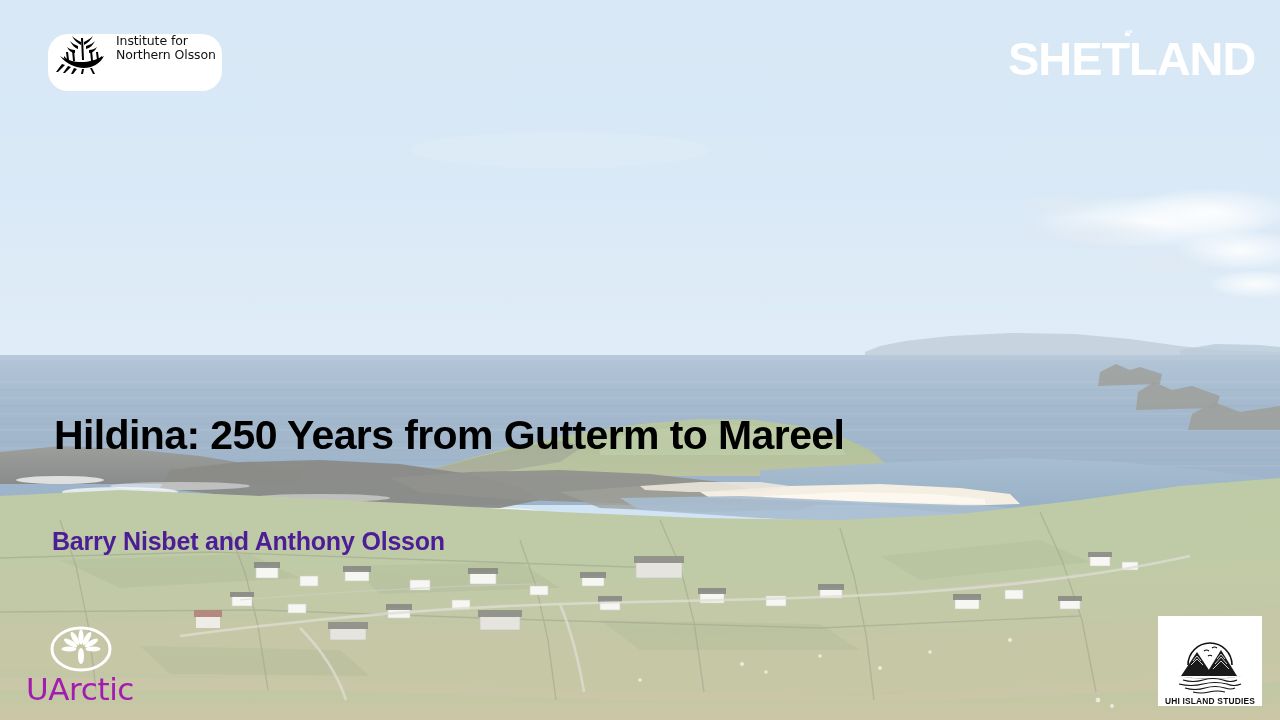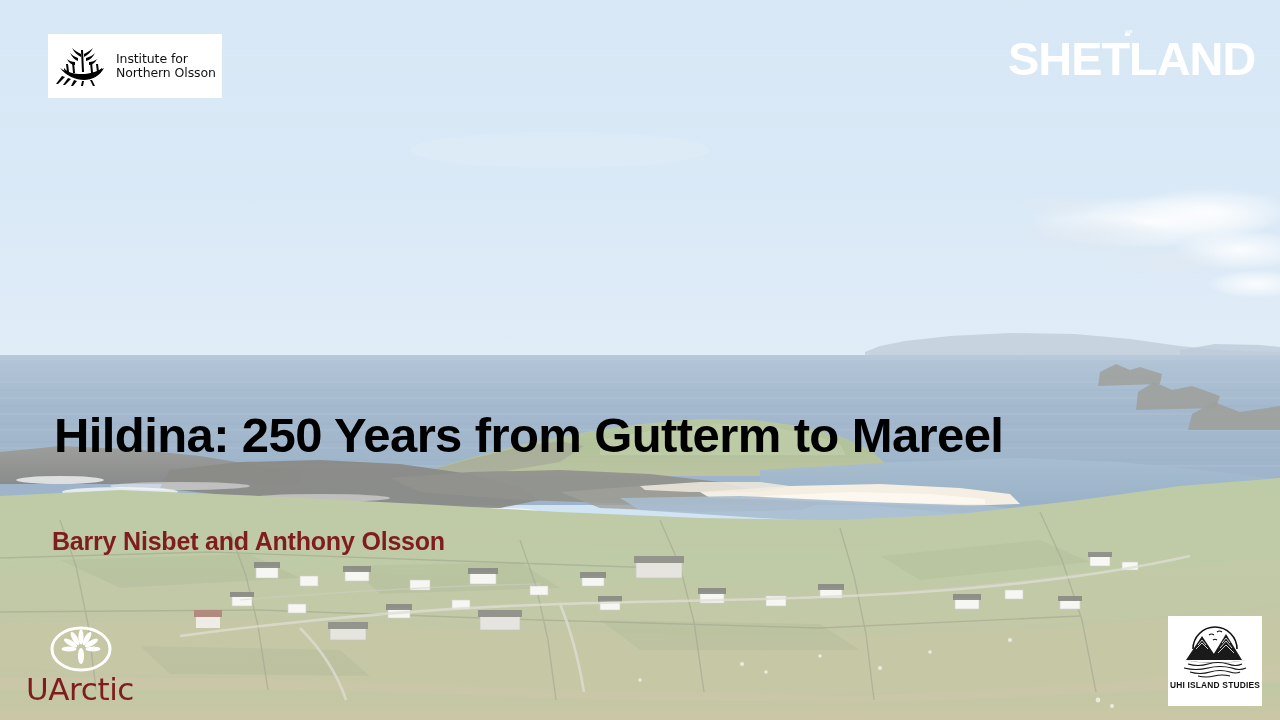--- a/index.html
+++ b/index.html
@@ -40,26 +40,26 @@
     background: linear-gradient(to bottom, rgba(255,255,255,0.30), rgba(255,255,255,0.06));
     pointer-events: none;
   }
 
   
   .ins-logo {
     position: absolute;
     left: 48px;
     top: 34px;
     width: 174px;
-    height: 64px;
+    height: 57px;
     background: #ffffff;
     display: flex;
-    align-items: center;
     padding: 0;
     box-sizing: border-box;
+    border-radius: 20px;
   }
   .ins-mark { width: 56px; height: 40px; margin-left: 6px; flex: none; }
   .ins-text {
     font-size: 12.5px;
     line-height: 14px;
     color: #111;
     margin-left: 6px;
     font-family: "DejaVu Sans", sans-serif;
     letter-spacing: -0.1px;
   }
@@ -92,42 +92,42 @@
   }
 
   .uarctic-logo {
     position: absolute;
     left: 26px;
     bottom: 14px;
     width: 126px;
   }
   .uarctic-mark { display:block; width: 66px; height: 46px; margin-left: 22px; }
   .uarctic-word {
-    color: #7f1d1d;
+    color: #a21caf;
     font-size: 31px;
     line-height: 33px;
     font-family: "DejaVu Sans", sans-serif;
     margin-top: 1px;
     margin-left: 0px;
     letter-spacing: -0.4px;
   }
 
   .island-studies-logo {
     position: absolute;
     right: 18px;
     bottom: 14px;
-    width: 94px;
+    width: 104px;
     height: 90px;
     background: #ffffff;
     box-sizing: border-box;
     display: flex;
     flex-direction: column;
     align-items: center;
     justify-content: flex-start;
-    padding-top: 0;
+    padding-top: 16px;
   }
   .is-mark { width: 78px; height: 62px; }
   .is-text {
     font-size: 8.4px;
     font-weight: bold;
     color: #111;
     letter-spacing: 0.2px;
     font-family: "Liberation Sans", sans-serif;
     margin-top: 2px;
   }
@@ -145,32 +145,32 @@
     font-family: "Liberation Sans", sans-serif;
     letter-spacing: -1.5px;
     white-space: pre-line;
   }
   .subtitle {
     position: absolute;
     left: 54px;
     top: 411px;
     width: 1190px;
     color: #000000;
-    font-size: 49px;
+    font-size: 41px;
     line-height: 48px;
     font-weight: bold;
     font-family: "Liberation Sans", sans-serif;
     letter-spacing: -0.6px;
   }
   .presenters {
     position: absolute;
     left: 52px;
     top: 526px;
     width: 800px;
-    color: #7f1d1d;
+    color: #4c1d95;
     font-size: 25px;
     line-height: 30px;
     font-weight: bold;
     font-family: "Liberation Sans", sans-serif;
     letter-spacing: -0.2px;
   }
 </style>
 </head>
 <body>
 

